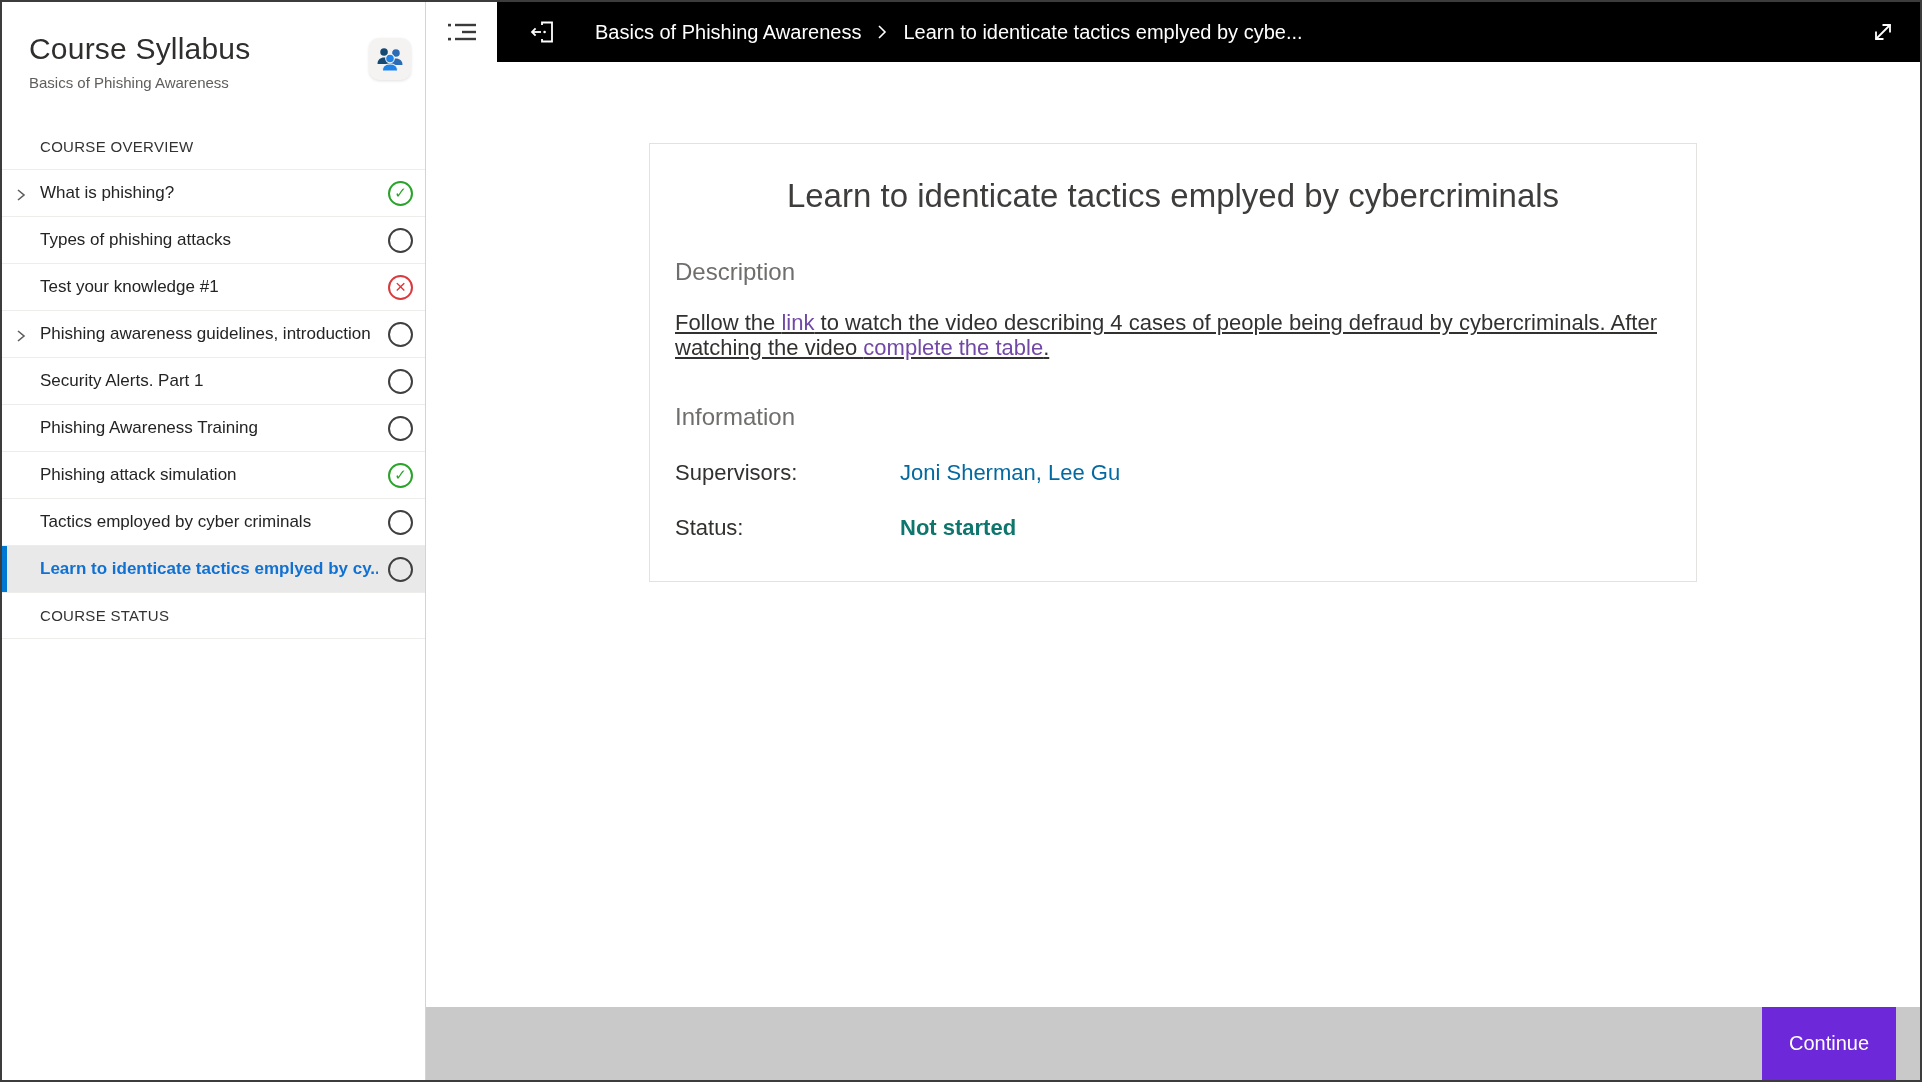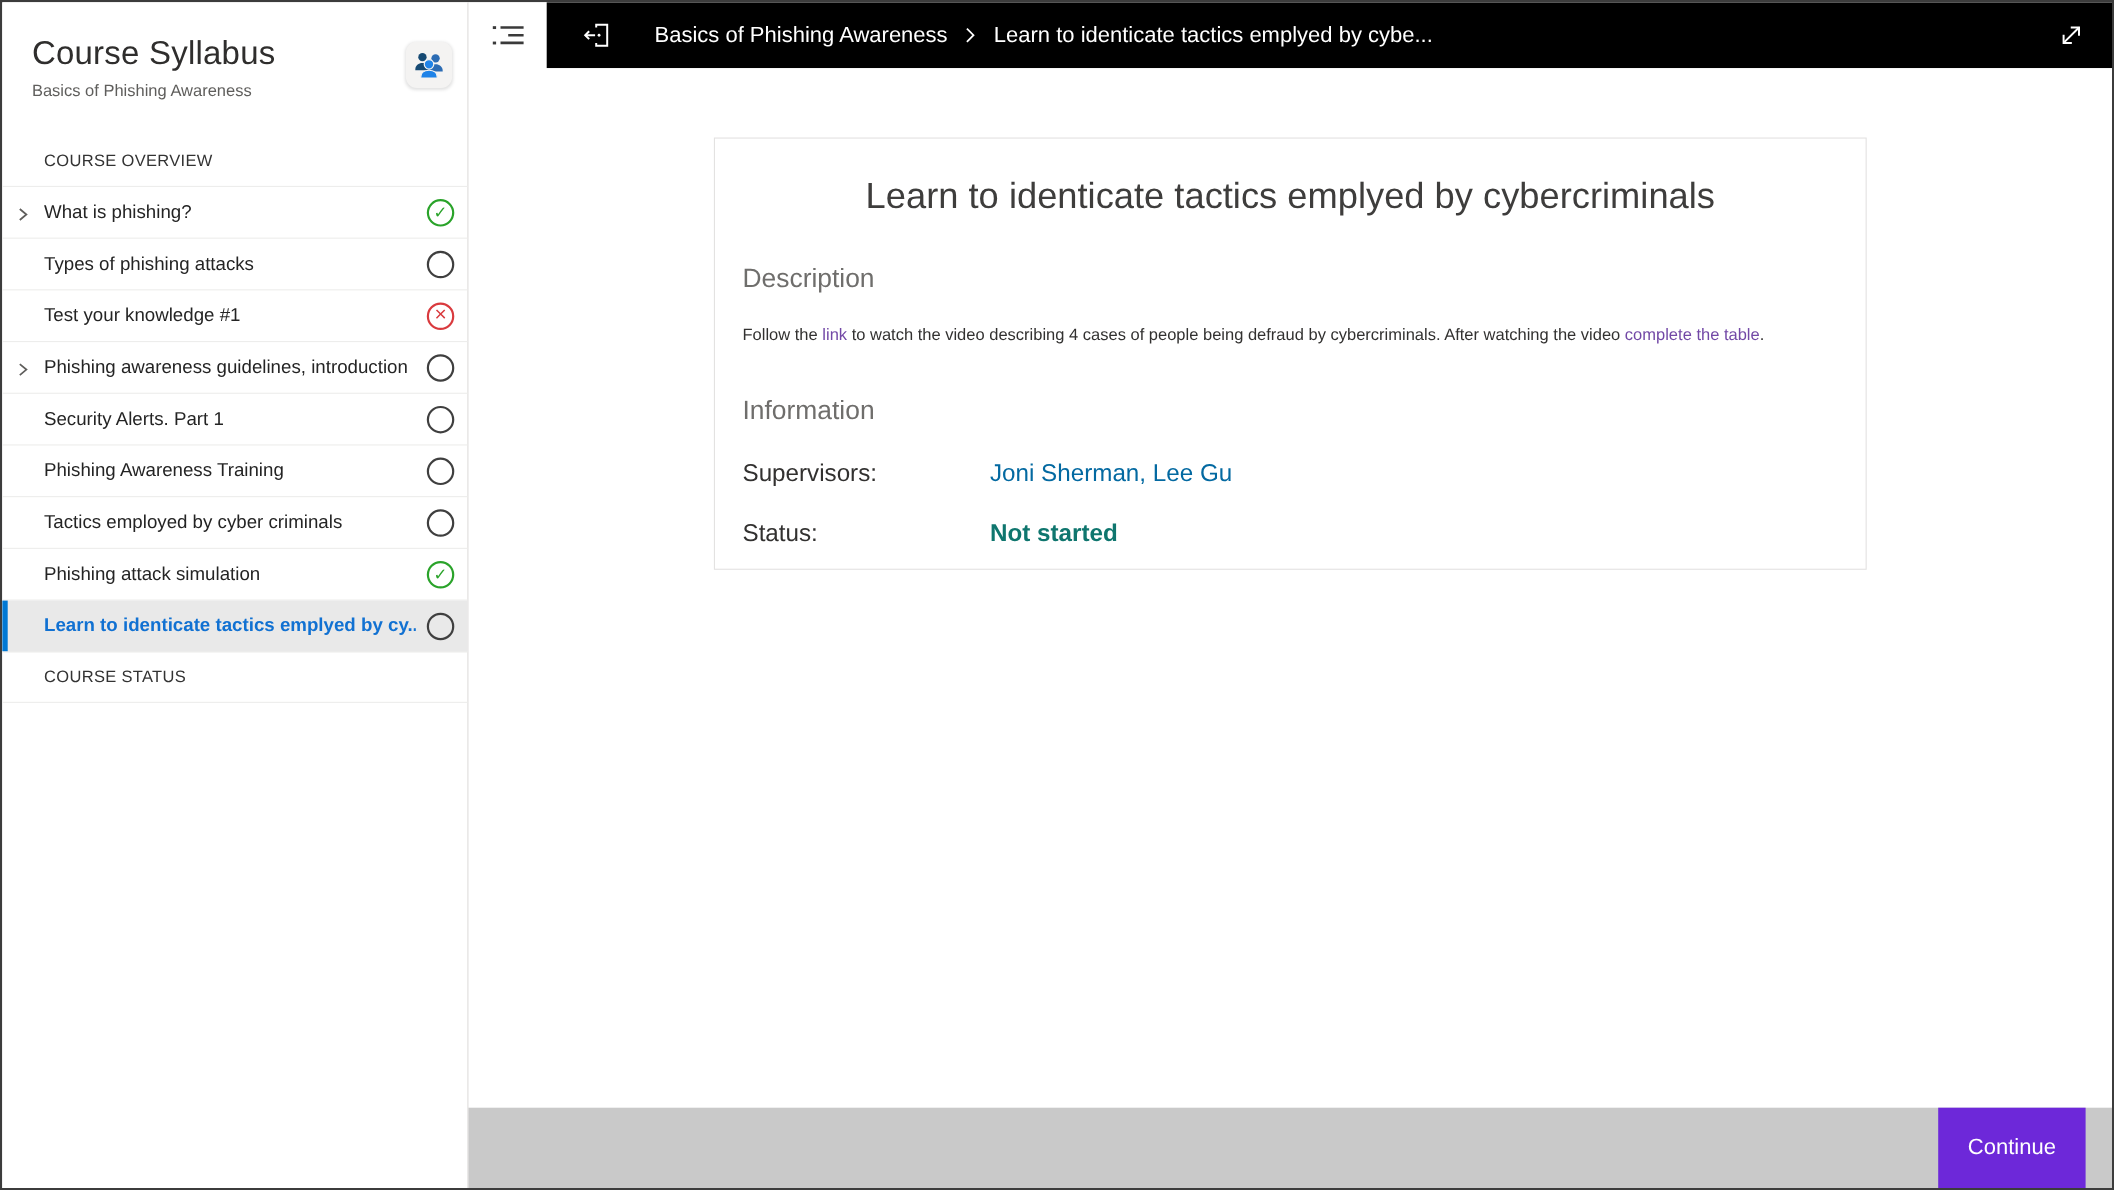--- a/index.html
+++ b/index.html
@@ -79,36 +79,36 @@
   .crumbs { display:flex; align-items:center; gap:15px; font-size:20px; font-weight:300; color:#fff; white-space:nowrap; overflow:hidden; }
   .crumb { color:#fff; }
   .crumb-sep { display:flex; align-items:center; }
   .topbar-spacer { flex:1; }
   .fullscreen-button { background:none; border:none; cursor:pointer; display:flex; align-items:center; }
 
   .content { flex:1; background:#fff; overflow:hidden; }
 
   .card {
     width:1048px;
-    margin:63px auto 0;
+    margin:81px auto 0;
     background:#fff;
     border:1px solid #e3e2e1;
-    padding:33px 25px 19px;
+    padding:33px 25px 40px;
   }
   .card-title {
     text-align:center;
     font-size:33px; font-weight:300; color:#3e3d3c;
   }
   .section-heading {
     margin-top:43px;
     font-size:24px; font-weight:300; color:#6f6e6c;
   }
   .card-para {
     margin-top:24px;
-    font-size:15px; color:#323130; line-height:25px;
+    font-size:22px; color:#323130; line-height:25px;text-decoration:underline;
   }
   .link-purple { color:#7248a6; text-decoration:none; cursor:pointer; }
   .link-blue { color:#0369a1; text-decoration:none; cursor:pointer; }
 
   .info-row { margin-top:29px; display:flex; font-size:22px; color:#323130; }
   .info-label { width:225px; flex:none; }
   .info-value { }
   .status-value { font-weight:700; color:#0f766e; }
 
   .footer {
@@ -194,27 +194,27 @@
         <span class="label">Security Alerts. Part 1</span>
         <span class="status-circle"></span>
       </div>
 
       <div class="nav-row">
         <span class="label">Phishing Awareness Training</span>
         <span class="status-circle"></span>
       </div>
 
       <div class="nav-row">
-        <span class="label">Tactics employed by cyber criminals</span>
-        <span class="status-circle"></span>
-      </div>
-
-      <div class="nav-row">
         <span class="label">Phishing attack simulation</span>
         <span class="status-circle status-completed"></span>
+      </div>
+
+      <div class="nav-row">
+        <span class="label">Tactics employed by cyber criminals</span>
+        <span class="status-circle"></span>
       </div>
 
       <div class="nav-row selected">
         <span class="label">Learn to identicate tactics emplyed by cy...</span>
         <span class="status-circle"></span>
       </div>
 
       <div class="nav-row nav-header">
         <span class="label">COURSE STATUS</span>
       </div>

